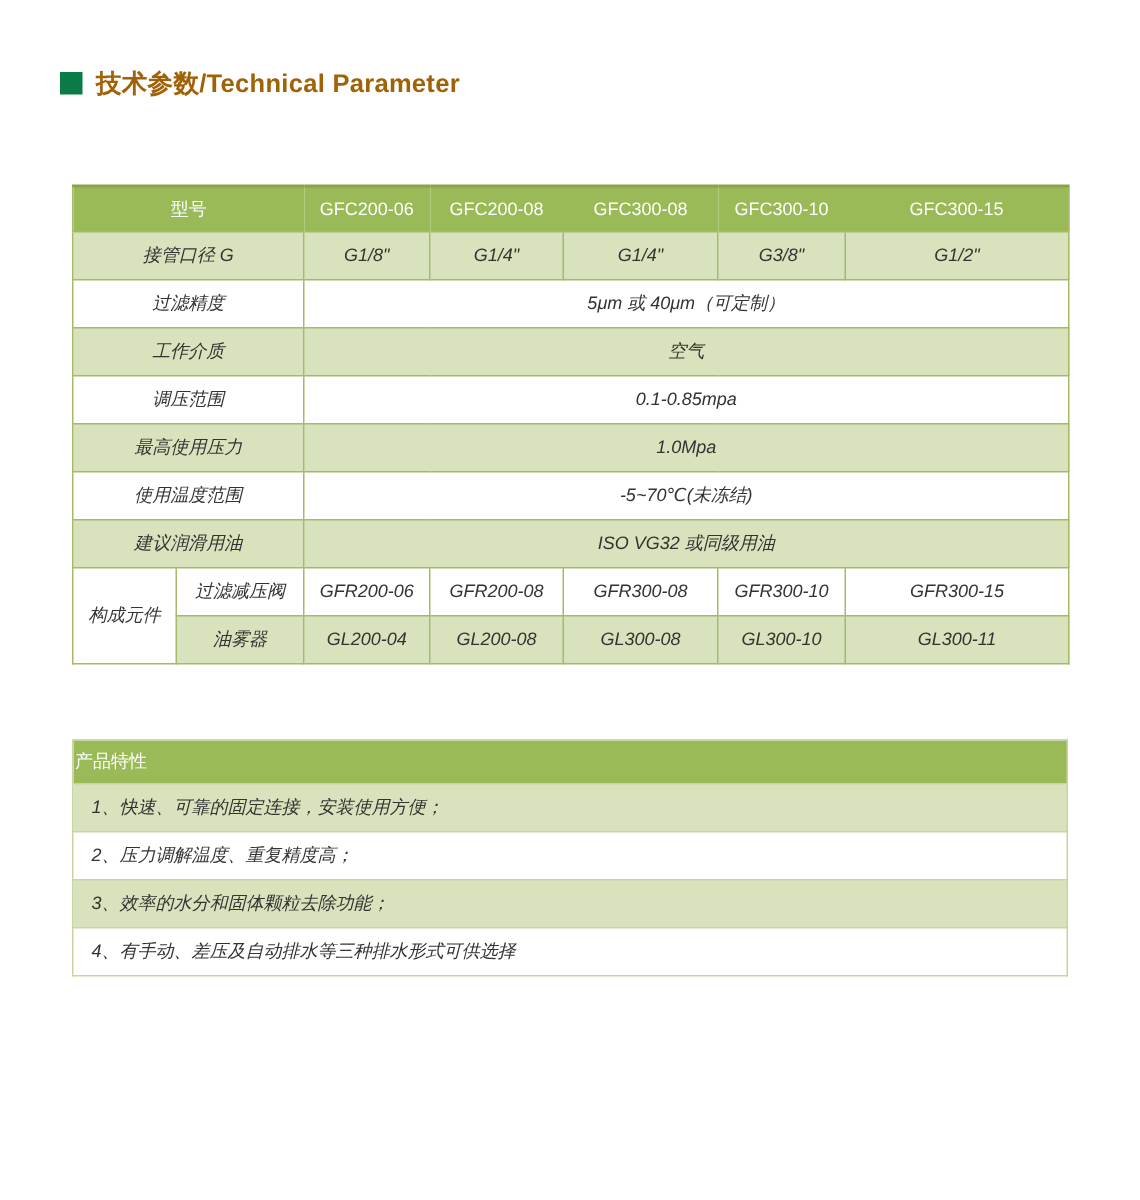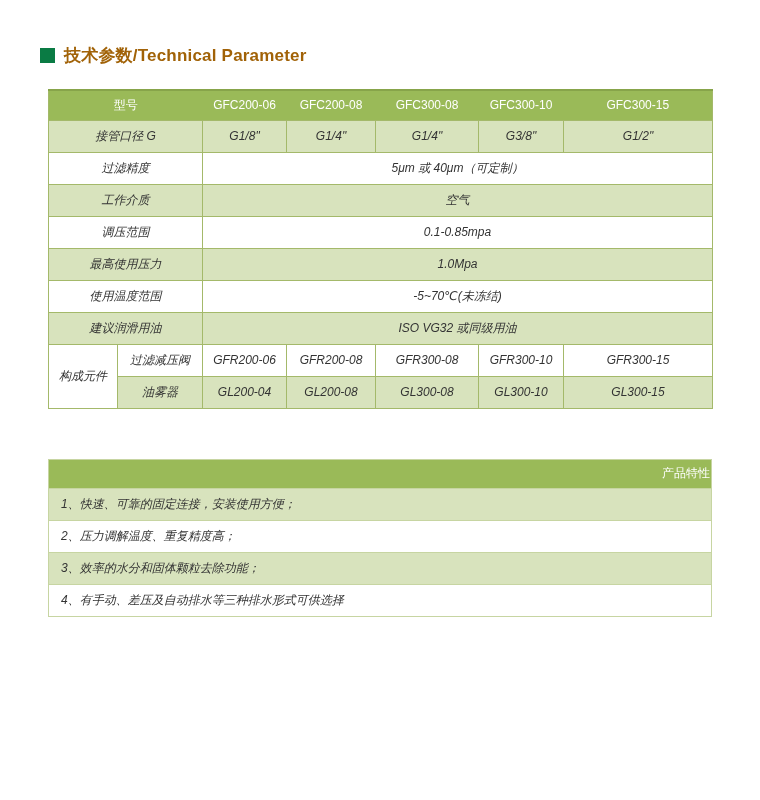--- a/index.html
+++ b/index.html
@@ -22,21 +22,21 @@
   }
   .title-row{
     margin:44px 0 0 40px;
     display:flex;align-items:center;gap:9px;
   }
   .sq{width:15px;height:15px;background:var(--title-square-green);flex:0 0 auto;}
   .title{font-size:17px;font-weight:bold;color:#a16207;letter-spacing:0.2px;}
 
   table{border-collapse:collapse;table-layout:fixed;}
   .spec{
-    margin:22px 0 0 48px;width:664px;
+    margin:56px 0 0 48px;width:664px;
     border:1px solid var(--border-olive);
     border-top:2px solid var(--table-top-green);
   }
   .spec th{
     background:var(--header-green);color:var(--header-text);
     font-weight:normal;font-size:12px;height:30px;text-align:center;
     border:none;border-bottom:1px solid var(--border-olive);
     padding:0 2px;
   }
   .spec td{
@@ -48,21 +48,21 @@
   .rg td{background:var(--row-light-green);}
   .rw td{background:var(--row-white);}
   .spec td.comp{background:var(--row-white);}
 
   .features{
     margin:50px 0 0 48px;width:664px;
     border:1px solid var(--border-light);
   }
   .features th{
     background:var(--header-green);color:var(--header-text);
-    font-weight:normal;font-size:12px;height:29px;text-align:right;
+    font-weight:normal;font-size:12px;height:29px;text-align:left;
     border:none;border-bottom:1px solid var(--border-light);margin-top:44px;
   }
   .features td{
     border:1px solid var(--border-light);
     font-size:12px;height:32px;text-align:left;vertical-align:middle;
     padding:0 0 0 12px;
     font-style:italic;
   }
 </style>
 </head>
@@ -136,21 +136,21 @@
         <td>GFR300-08</td>
         <td>GFR300-10</td>
         <td>GFR300-15</td>
       </tr>
       <tr class="rg">
         <td>油雾器</td>
         <td>GL200-04</td>
         <td>GL200-08</td>
         <td>GL300-08</td>
         <td>GL300-10</td>
-        <td>GL300-15</td>
+        <td>GL300-11</td>
       </tr>
     </tbody>
   </table>
 
   <table class="features">
     <thead>
       <tr>
         <th>产品特性</th>
       </tr>
     </thead>

